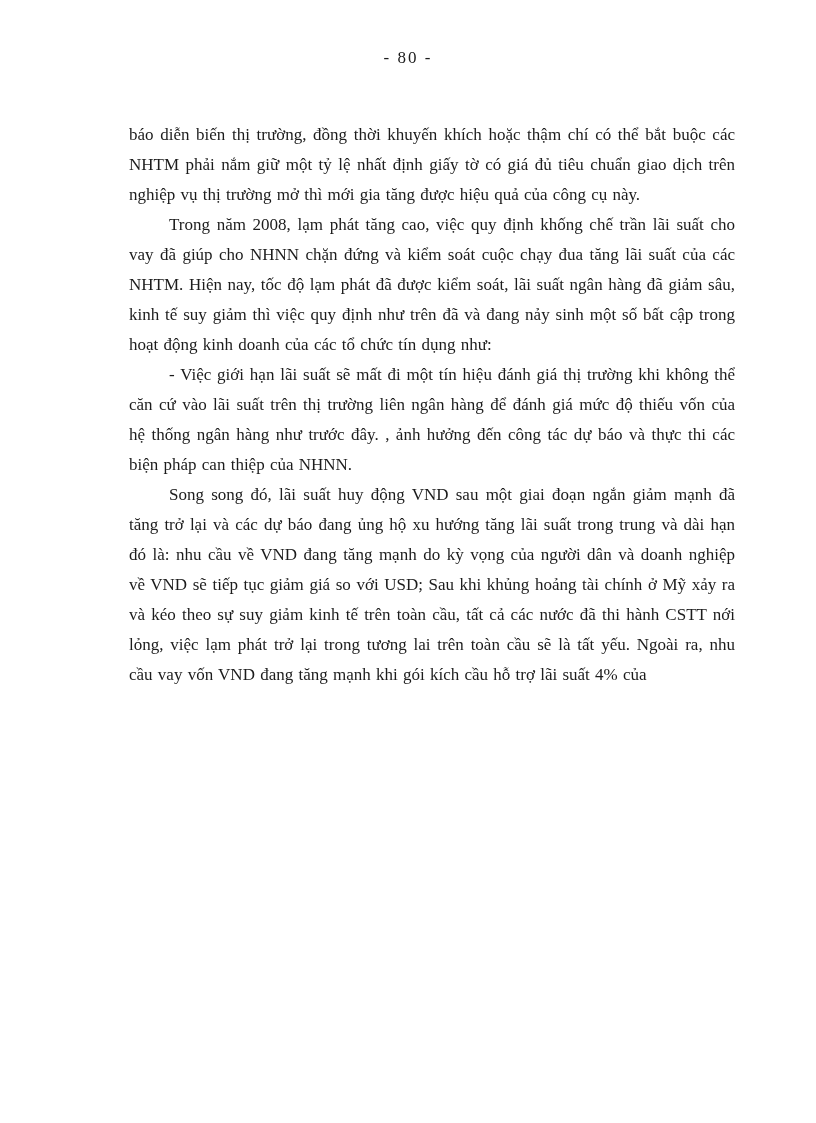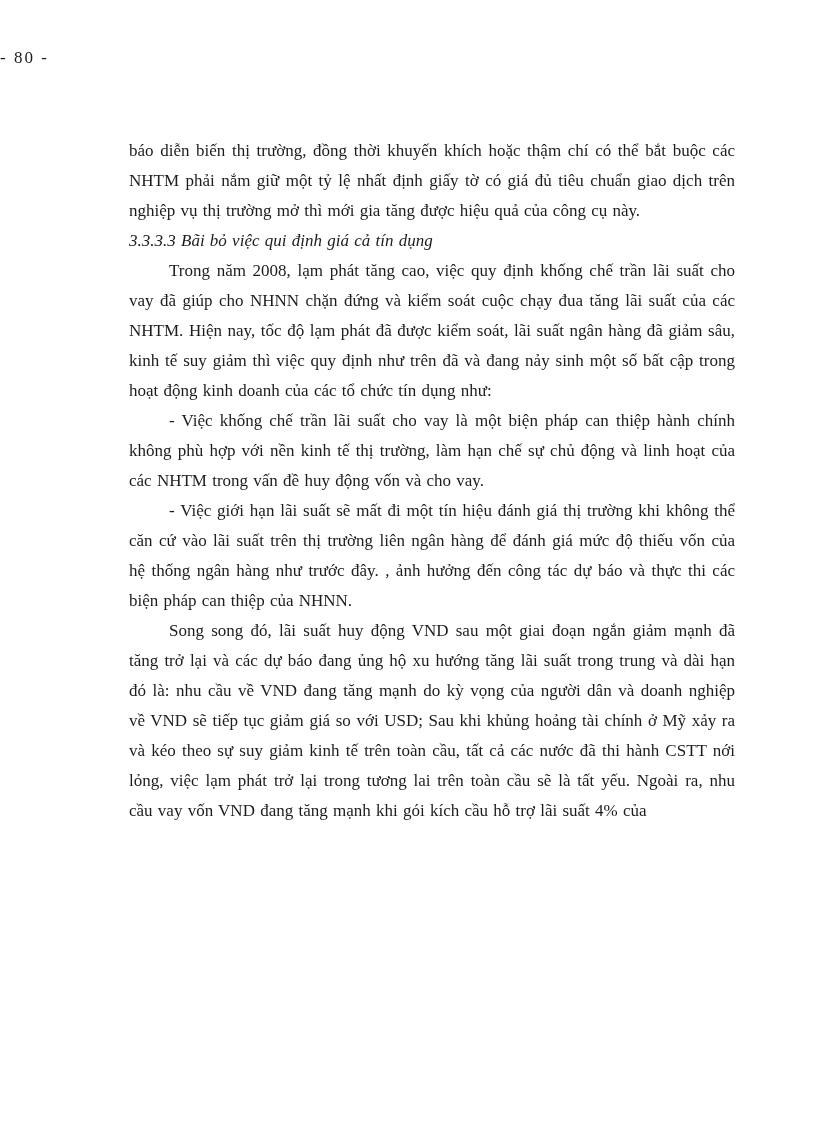--- a/index.html
+++ b/index.html
@@ -13,26 +13,27 @@
     position: relative;
     font-family: "Liberation Serif", "DejaVu Serif", serif;
     color: #1c1c1c;
     overflow: hidden;
   }
   .page-number {
     position: absolute;
     top: 48px;
     left: 0;
     width: 100%;
+    text-align: center;
     font-size: 17px;
     letter-spacing: 2px;
   }
   .content {
     position: absolute;
-    top: 136px;
+    top: 120px;
     left: 129px;
     width: 606px;
     font-size: 17px;
     line-height: 30px;
     text-align: justify;
     word-spacing: 1px;
   }
   .para {
     margin: 0;
     text-indent: 40px;
@@ -46,18 +47,16 @@
     text-indent: 0;
   }
 </style>
 </head>
 <body>
 
 <div class="page-number">- 80 -</div>
 
 <div class="content">
   <p class="para no-indent">báo diễn biến thị trường, đồng thời khuyến khích hoặc thậm chí có thể bắt buộc các NHTM phải nắm giữ một tỷ lệ nhất định giấy tờ có giá đủ tiêu chuẩn giao dịch trên nghiệp vụ thị trường mở thì mới gia tăng được hiệu quả của công cụ này.</p>
-  <p class="para heading">3.3.3.3 Bãi bỏ việc qui định giá cả tín dụng</p>
   <p class="para">Trong năm 2008, lạm phát tăng cao, việc quy định khống chế trần lãi suất cho vay đã giúp cho NHNN chặn đứng và kiểm soát cuộc chạy đua tăng lãi suất của các NHTM. Hiện nay, tốc độ lạm phát đã được kiểm soát, lãi suất ngân hàng đã giảm sâu, kinh tế suy giảm thì việc quy định như trên đã và đang nảy sinh một số bất cập trong hoạt động kinh doanh của các tổ chức tín dụng như:</p>
-  <p class="para">- Việc khống chế trần lãi suất cho vay là một biện pháp can thiệp hành chính không phù hợp với nền kinh tế thị trường, làm hạn chế sự chủ động và linh hoạt của các NHTM trong vấn đề huy động vốn và cho vay.</p>
   <p class="para">- Việc giới hạn lãi suất sẽ mất đi một tín hiệu đánh giá thị trường khi không thể căn cứ vào lãi suất trên thị trường liên ngân hàng để đánh giá mức độ thiếu vốn của hệ thống ngân hàng như trước đây. , ảnh hưởng đến công tác dự báo và thực thi các biện pháp can thiệp của NHNN.</p>
   <p class="para">Song song đó, lãi suất huy động VND sau một giai đoạn ngắn giảm mạnh đã tăng trở lại và các dự báo đang ủng hộ xu hướng tăng lãi suất trong trung và dài hạn đó là: nhu cầu về VND đang tăng mạnh do kỳ vọng của người dân và doanh nghiệp về VND sẽ tiếp tục giảm giá so với USD; Sau khi khủng hoảng tài chính ở Mỹ xảy ra và kéo theo sự suy giảm kinh tế trên toàn cầu, tất cả các nước đã thi hành CSTT nới lỏng, việc lạm phát trở lại trong tương lai trên toàn cầu sẽ là tất yếu. Ngoài ra, nhu cầu vay vốn VND đang tăng mạnh khi gói kích cầu hỗ trợ lãi suất 4% của</p>
 </div>
 
 </body></html>

